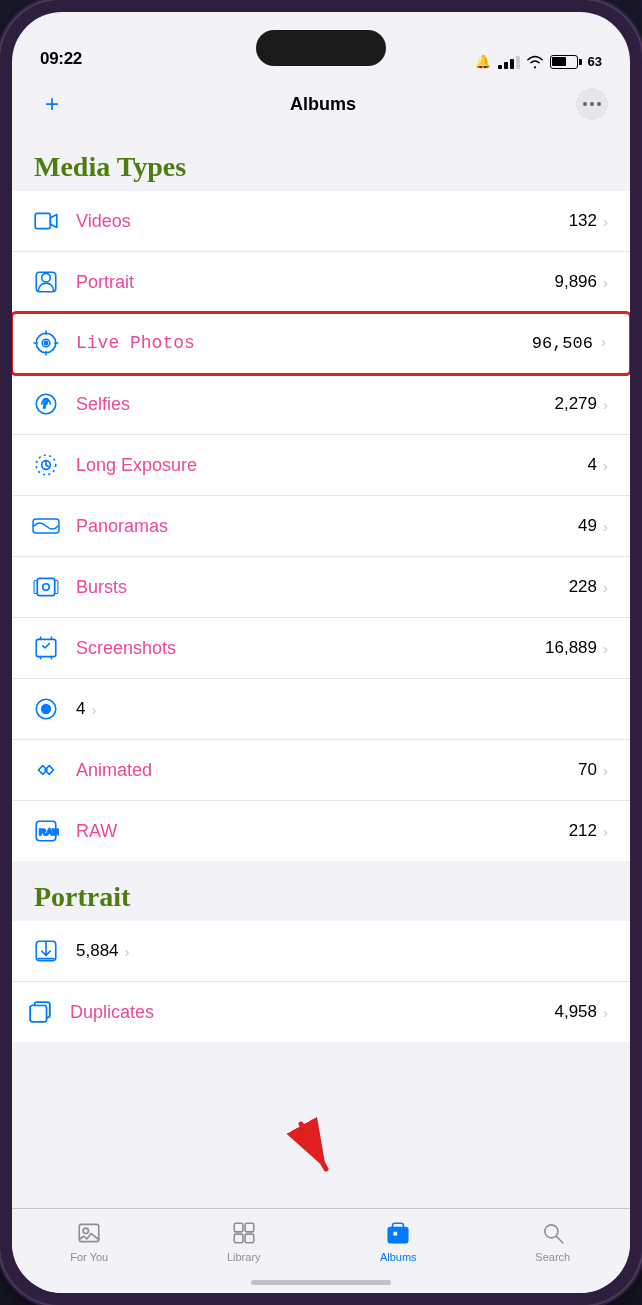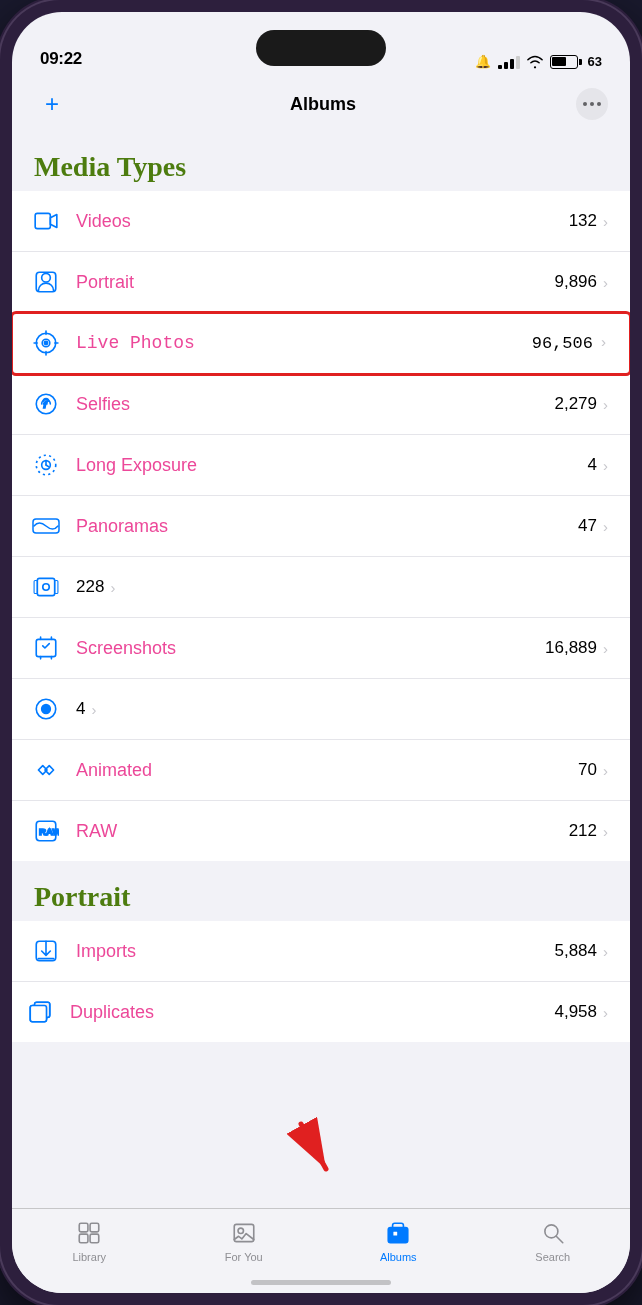--- a/index.html
+++ b/index.html
@@ -451,33 +451,34 @@
         </div>
 
         <div class="list-item">
           <div class="list-item-icon">
             <svg viewBox="0 0 28 20" width="28" height="20">
               <path d="M2 10 Q7 4 14 10 Q21 16 26 10" stroke="#007aff" stroke-width="1.5" fill="none" stroke-linecap="round"></path>
               <rect x="1" y="3" width="26" height="14" rx="3" stroke="#007aff" stroke-width="1.5" fill="none"></rect>
             </svg>
           </div>
           <span class="list-item-label">Panoramas</span>
-          <span class="list-item-count">47</span>
+          <span class="list-item-count">49</span>
           <span class="list-item-chevron">›</span>
         </div>
 
         <div class="list-item">
           <div class="list-item-icon">
             <svg viewBox="0 0 24 24" width="26" height="26">
               <rect x="4" y="4" width="16" height="16" rx="2" stroke="#007aff" stroke-width="1.5" fill="none"></rect>
               <rect x="1" y="6" width="3" height="12" rx="1" stroke="#007aff" stroke-width="1" fill="none"></rect>
               <rect x="20" y="6" width="3" height="12" rx="1" stroke="#007aff" stroke-width="1" fill="none"></rect>
               <circle cx="12" cy="12" r="3" stroke="#007aff" stroke-width="1.5" fill="none"></circle>
             </svg>
           </div>
+          <span class="list-item-label">Bursts</span>
           <span class="list-item-count">228</span>
           <span class="list-item-chevron">›</span>
         </div>
 
         <div class="list-item">
           <div class="list-item-icon">
             <svg viewBox="0 0 24 24" width="26" height="26">
               <rect x="3" y="4" width="18" height="16" rx="2" stroke="#007aff" stroke-width="1.5" fill="none"></rect>
               <path d="M7 4v-2M17 4v-2M7 20v2M17 20v2" stroke="#007aff" stroke-width="1.5" stroke-linecap="round"></path>
               <path d="M9 10l2 2 4-4" stroke="#007aff" stroke-width="1.5" stroke-linecap="round" stroke-linejoin="round" fill="none"></path>
@@ -529,21 +530,20 @@
       <div class="list-group">
 
         <div class="list-item">
           <div class="list-item-icon">
             <svg viewBox="0 0 24 24" width="26" height="26">
               <path d="M12 3v13M8 12l4 4 4-4" stroke="#007aff" stroke-width="1.5" fill="none" stroke-linecap="round" stroke-linejoin="round"></path>
               <path d="M5 19h14" stroke="#007aff" stroke-width="1.5" stroke-linecap="round"></path>
               <rect x="3" y="3" width="18" height="18" rx="3" stroke="#007aff" stroke-width="1.5" fill="none"></rect>
             </svg>
           </div>
-          <span class="list-item-label">Imports</span>
           <span class="list-item-count">5,884</span>
           <span class="list-item-chevron">›</span>
         </div>
 
         <div class="list-item" style="border-bottom:none;padding-left:10px;">
           <div class="list-item-icon">
             <svg viewBox="0 0 24 24" width="26" height="26">
               <rect x="3" y="6" width="15" height="15" rx="2" stroke="#007aff" stroke-width="1.5" fill="none"></rect>
               <rect x="7" y="3" width="14" height="14" rx="2" stroke="#007aff" stroke-width="1.5" fill="none" fill-opacity="0" style="fill:#f2f2f7"></rect>
               <rect x="7" y="3" width="14" height="14" rx="2" stroke="#007aff" stroke-width="1.5" fill="#f2f2f7"></rect>
@@ -569,38 +569,38 @@
         </defs>
         <line x1="20" y1="10" x2="45" y2="55" stroke="#e02020" stroke-width="5" marker-end="url(#arrowhead)" stroke-linecap="round"></line>
       </svg>
     </div>
 
     <div class="tab-bar">
 
       <div class="tab-item">
         <div class="tab-icon">
           <svg viewBox="0 0 24 24" stroke="#8e8e93" fill="none">
+            <rect x="3" y="4" width="18" height="16" rx="2" stroke-width="1.5"></rect>
+            <circle cx="9" cy="10" r="2.5" stroke-width="1.5"></circle>
+            <path d="M3 18l4-3 3 2.5 4-5 7 5.5" stroke-width="1.5" stroke-linecap="round" stroke-linejoin="round"></path>
+          </svg>
+        </div>
+        <span class="tab-label">For You</span>
+      </div>
+
+      <div class="tab-item">
+        <div class="tab-icon">
+          <svg viewBox="0 0 24 24" stroke="#8e8e93" fill="none">
             <rect x="3" y="3" width="8" height="8" rx="1.5" stroke-width="1.5"></rect>
             <rect x="13" y="3" width="8" height="8" rx="1.5" stroke-width="1.5"></rect>
             <rect x="3" y="13" width="8" height="8" rx="1.5" stroke-width="1.5"></rect>
             <rect x="13" y="13" width="8" height="8" rx="1.5" stroke-width="1.5"></rect>
           </svg>
         </div>
         <span class="tab-label">Library</span>
-      </div>
-
-      <div class="tab-item">
-        <div class="tab-icon">
-          <svg viewBox="0 0 24 24" stroke="#8e8e93" fill="none">
-            <rect x="3" y="4" width="18" height="16" rx="2" stroke-width="1.5"></rect>
-            <circle cx="9" cy="10" r="2.5" stroke-width="1.5"></circle>
-            <path d="M3 18l4-3 3 2.5 4-5 7 5.5" stroke-width="1.5" stroke-linecap="round" stroke-linejoin="round"></path>
-          </svg>
-        </div>
-        <span class="tab-label">For You</span>
       </div>
 
       <div class="tab-item active">
         <div class="tab-icon">
           <svg viewBox="0 0 24 24" fill="none">
             <rect x="3" y="7" width="18" height="14" rx="2" fill="#007aff"></rect>
             <path d="M7 7V5a2 2 0 0 1 2-2h6a2 2 0 0 1 2 2v2" stroke="#007aff" stroke-width="1.5"></path>
             <rect x="7" y="10" width="5" height="5" rx="1" fill="white"></rect>
           </svg>
         </div>

